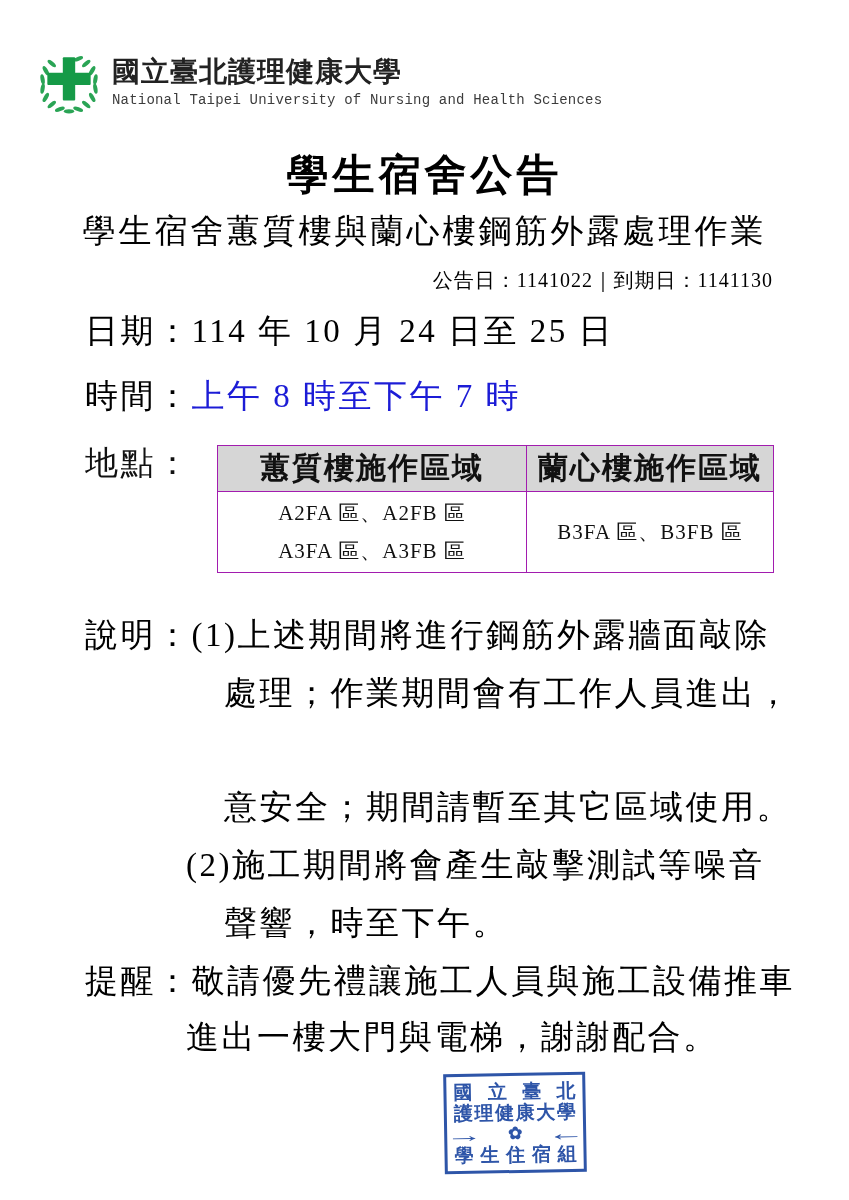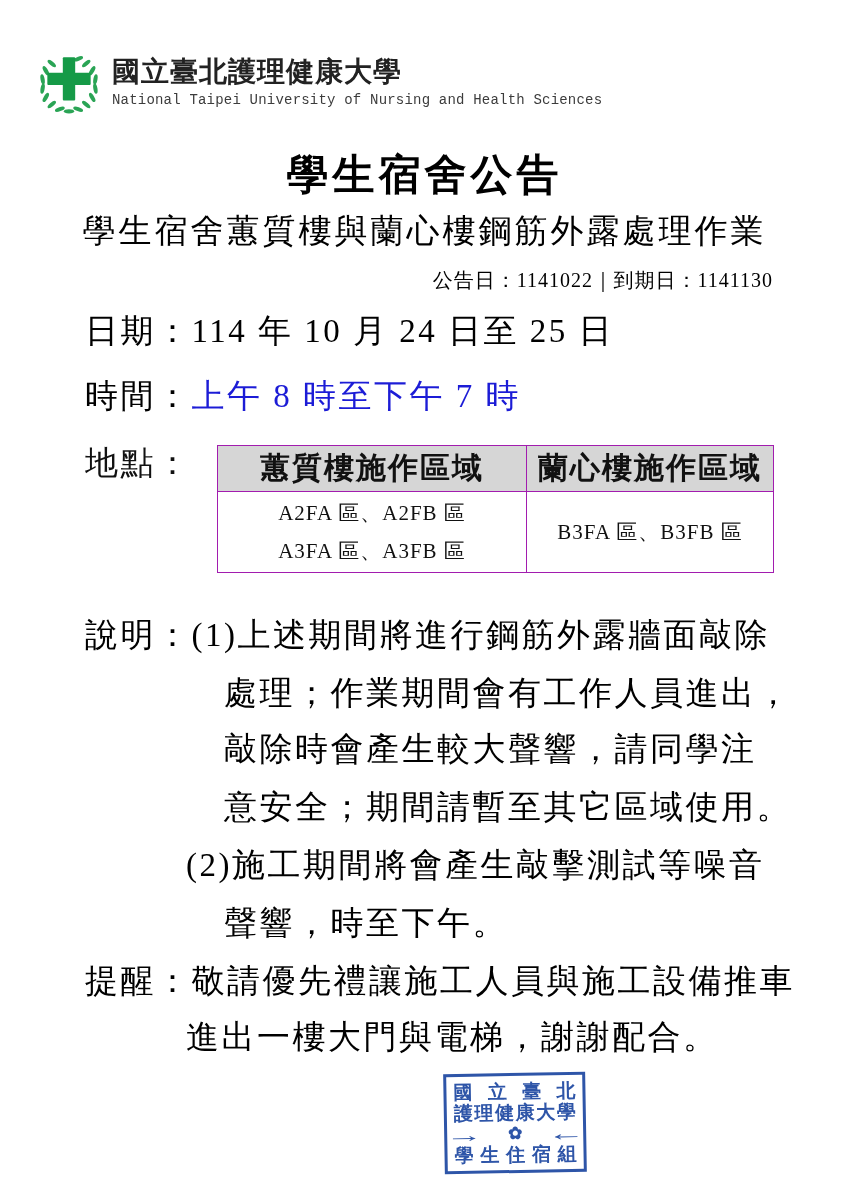--- a/index.html
+++ b/index.html
@@ -140,21 +140,20 @@
           <td class="loc-cell colB">
             <div>B3FA 區、B3FB 區</div>
           </td>
         </tr>
       </tbody>
     </table>
   </div>
 
   <div class="bline l0" style="top:596px"><span>說明：</span><span>(1)</span><span>上述期間將進行鋼筋外露牆面敲除</span></div>
   <div class="bline l2" style="top:654px">處理；作業期間會有工作人員進出，</div>
-  <div class="bline l2" style="top:710px">敲除時會產生較大聲響，請同學注</div>
   <div class="bline l2" style="top:768px">意安全；期間請暫至其它區域使用。</div>
   <div class="bline l1" style="top:826px"><span>(2)</span><span>施工期間將會產生敲擊測試等噪音</span></div>
   <div class="bline l2" style="top:884px">聲響，時至下午。</div>
 
   <div class="bline l1" style="top:998px">進出一樓大門與電梯，謝謝配合。</div>
   <div class="bline l0" style="top:942px"><span>提醒：</span><span>敬請優先禮讓施工人員與施工設備推車</span></div>
 
   <div class="stamp">
     <div class="stamp-row">國立臺北</div>
     <div class="stamp-row">護理健康大學</div>

